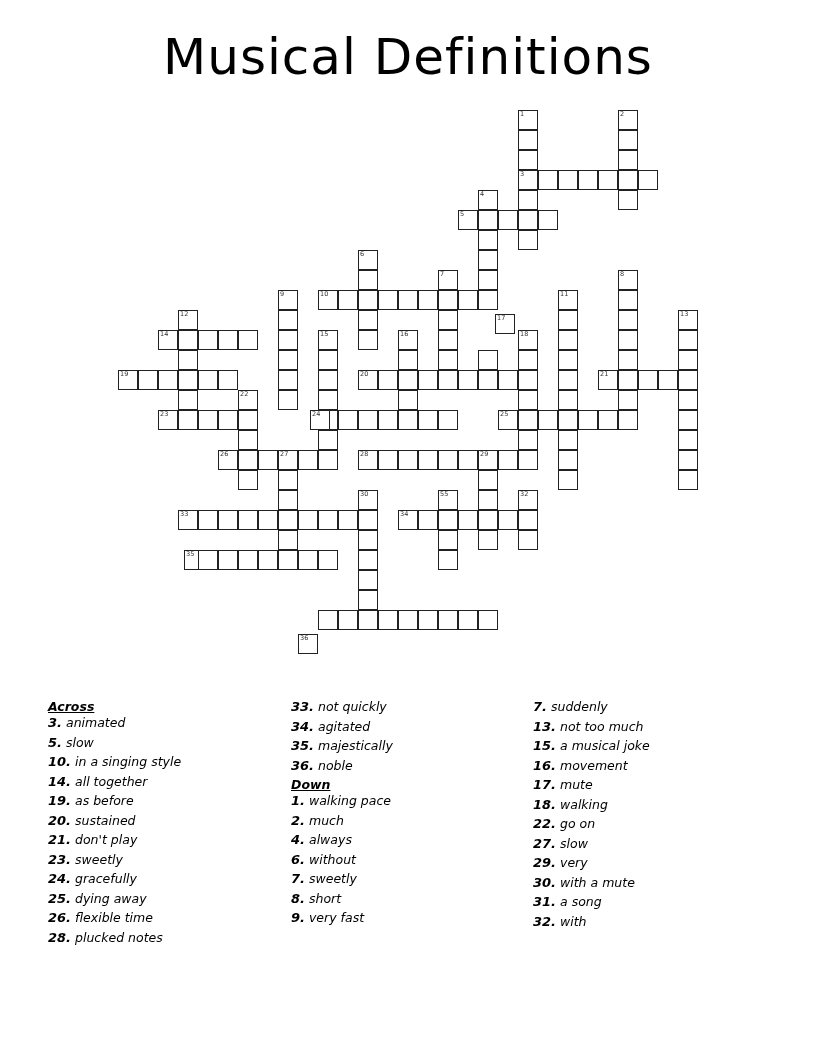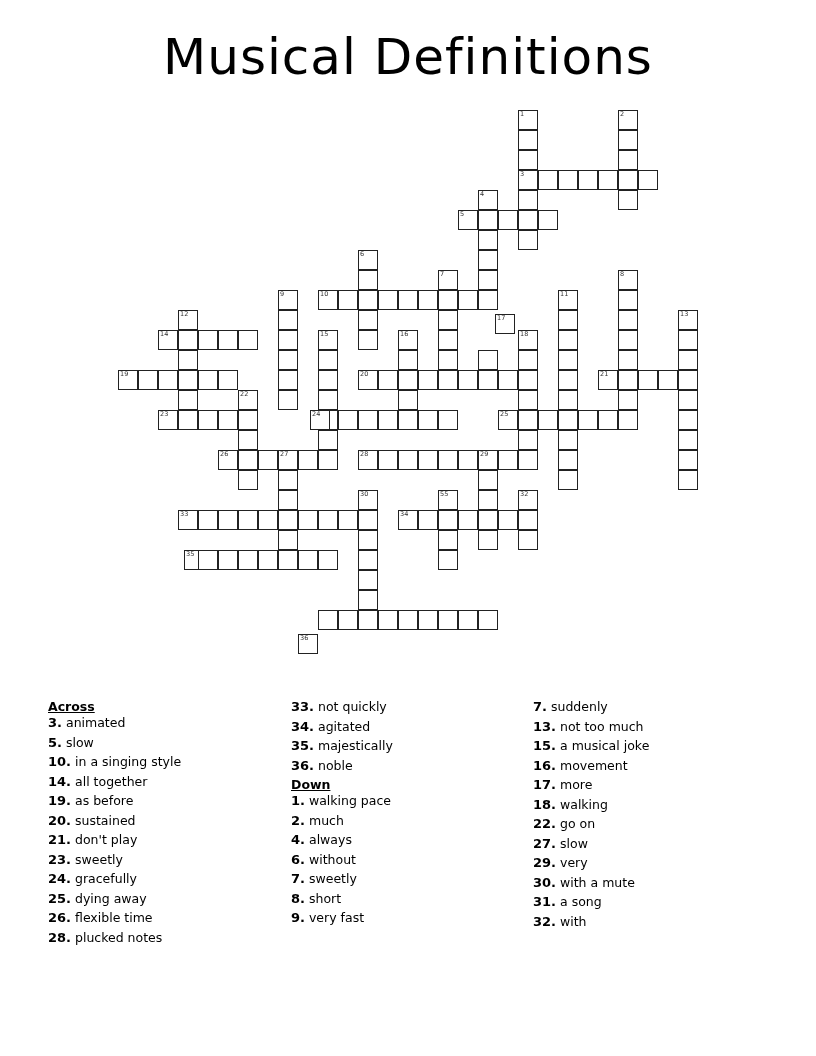--- a/index.html
+++ b/index.html
@@ -5,21 +5,21 @@
   html, body { margin: 0; padding: 0; background: #ffffff; }
   body { width: 816px; height: 1056px; position: relative; overflow: hidden;
          font-family: "DejaVu Sans", sans-serif; color: #000; }
   .title { position: absolute; left: 0; top: 28px; width: 816px; text-align: center;
            font-size: 50px; letter-spacing: 1px; font-family: "DejaVu Sans", sans-serif; }
   .grid { position: absolute; left: 0; top: 0; width: 816px; height: 660px; }
   .cell { position: absolute; width: 20px; height: 20px; box-sizing: border-box;
           border: 1px solid #222; background: #fff; }
   .cell .num { position: absolute; left: 1px; top: 0px; font-size: 6.5px; line-height: 7px;
                font-family: "DejaVu Sans", sans-serif; color: #333; }
-  .clues { position: absolute; top: 700px; font-size: 12.5px; line-height: 1.12; }
+  .clues { position: absolute; top: 700px; font-size: 12.5px; line-height: 1.12; font-style: italic; }
   .clue { margin-bottom: 5px; }
   .clue .cn { font-weight: bold; font-size: 13px; }
   .heading { font-weight: bold; text-decoration: underline; font-size: 12.5px; margin-bottom: 2px; }
   #col1 { left: 48px; width: 230px; }
   #col2 { left: 291px; width: 230px; }
   #col3 { left: 533px; width: 230px; }
 </style>
 </head>
 <body>
 
@@ -338,21 +338,21 @@
       <div class="clue"><span class="cn">9.</span> <span>very fast</span></div>
     </div>
 </div>
 
 <div class="clues" id="col3">
   <div class="clue-list">
       <div class="clue"><span class="cn">7.</span> <span>suddenly</span></div>
       <div class="clue"><span class="cn">13.</span> <span>not too much</span></div>
       <div class="clue"><span class="cn">15.</span> <span>a musical joke</span></div>
       <div class="clue"><span class="cn">16.</span> <span>movement</span></div>
-      <div class="clue"><span class="cn">17.</span> <span>more</span></div>
+      <div class="clue"><span class="cn">17.</span> <span>mute</span></div>
       <div class="clue"><span class="cn">18.</span> <span>walking</span></div>
       <div class="clue"><span class="cn">22.</span> <span>go on</span></div>
       <div class="clue"><span class="cn">27.</span> <span>slow</span></div>
       <div class="clue"><span class="cn">29.</span> <span>very</span></div>
       <div class="clue"><span class="cn">30.</span> <span>with a mute</span></div>
       <div class="clue"><span class="cn">31.</span> <span>a song</span></div>
       <div class="clue"><span class="cn">32.</span> <span>with</span></div>
     </div>
 </div>
 

